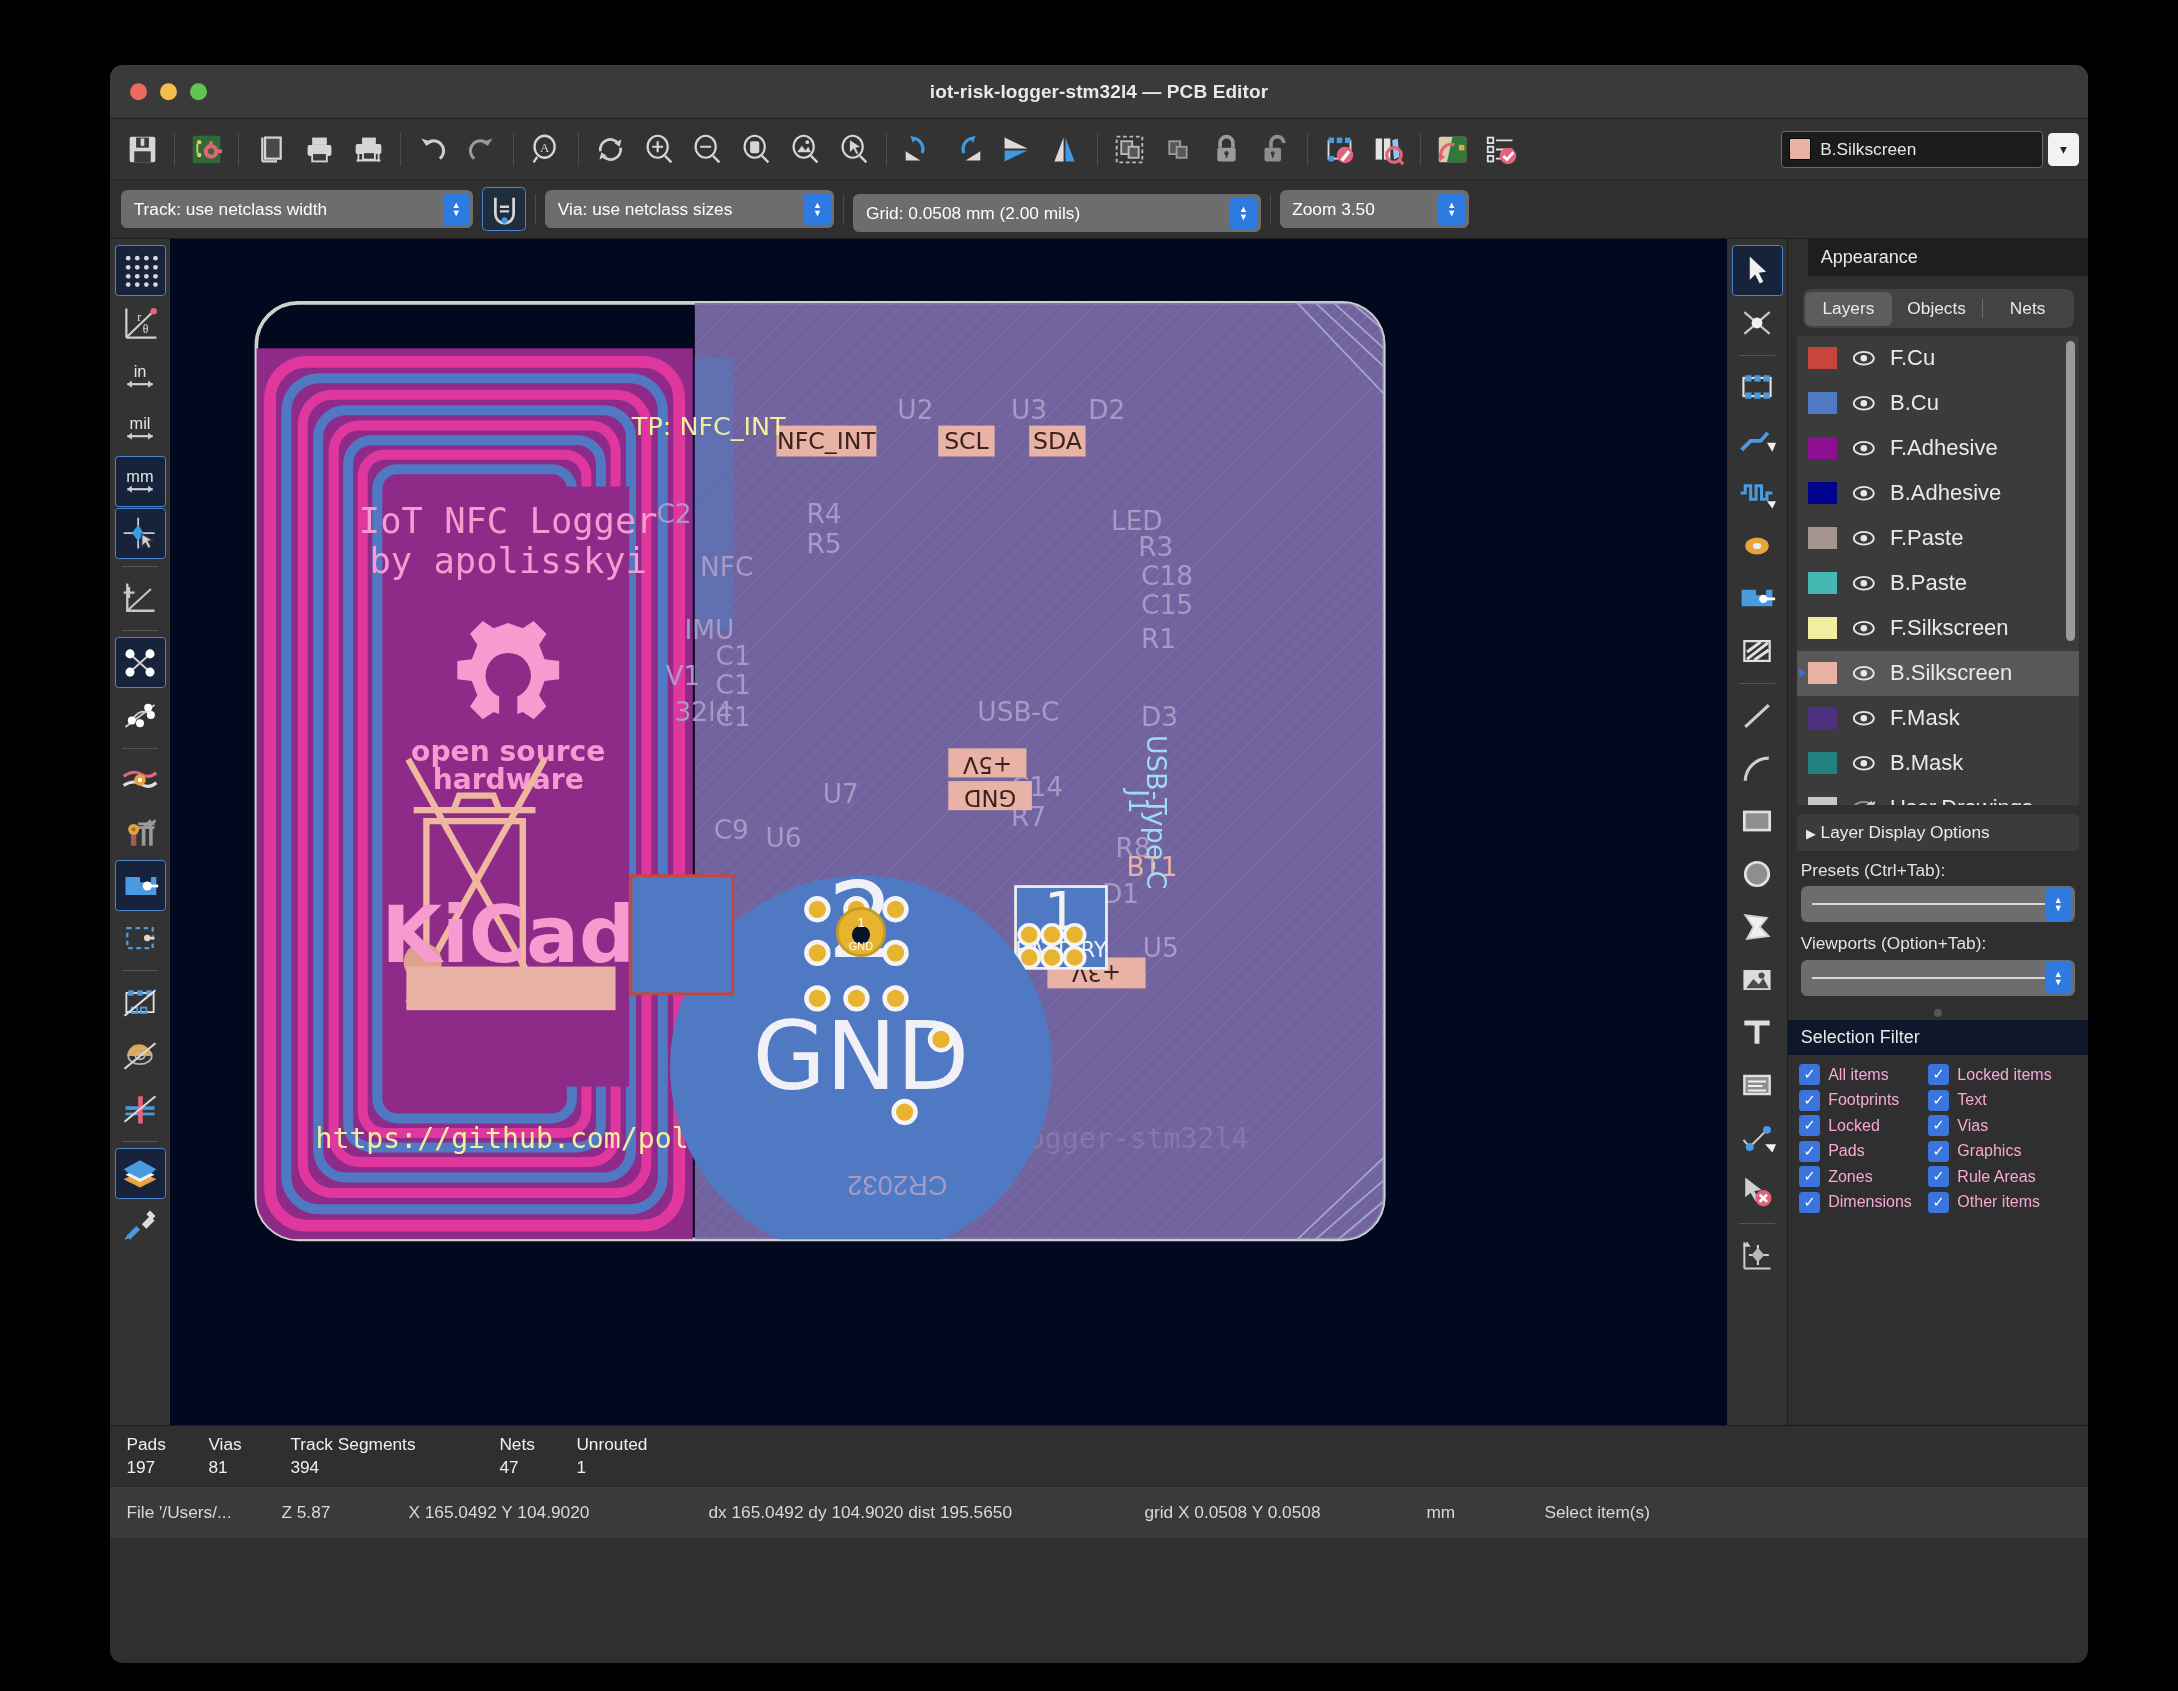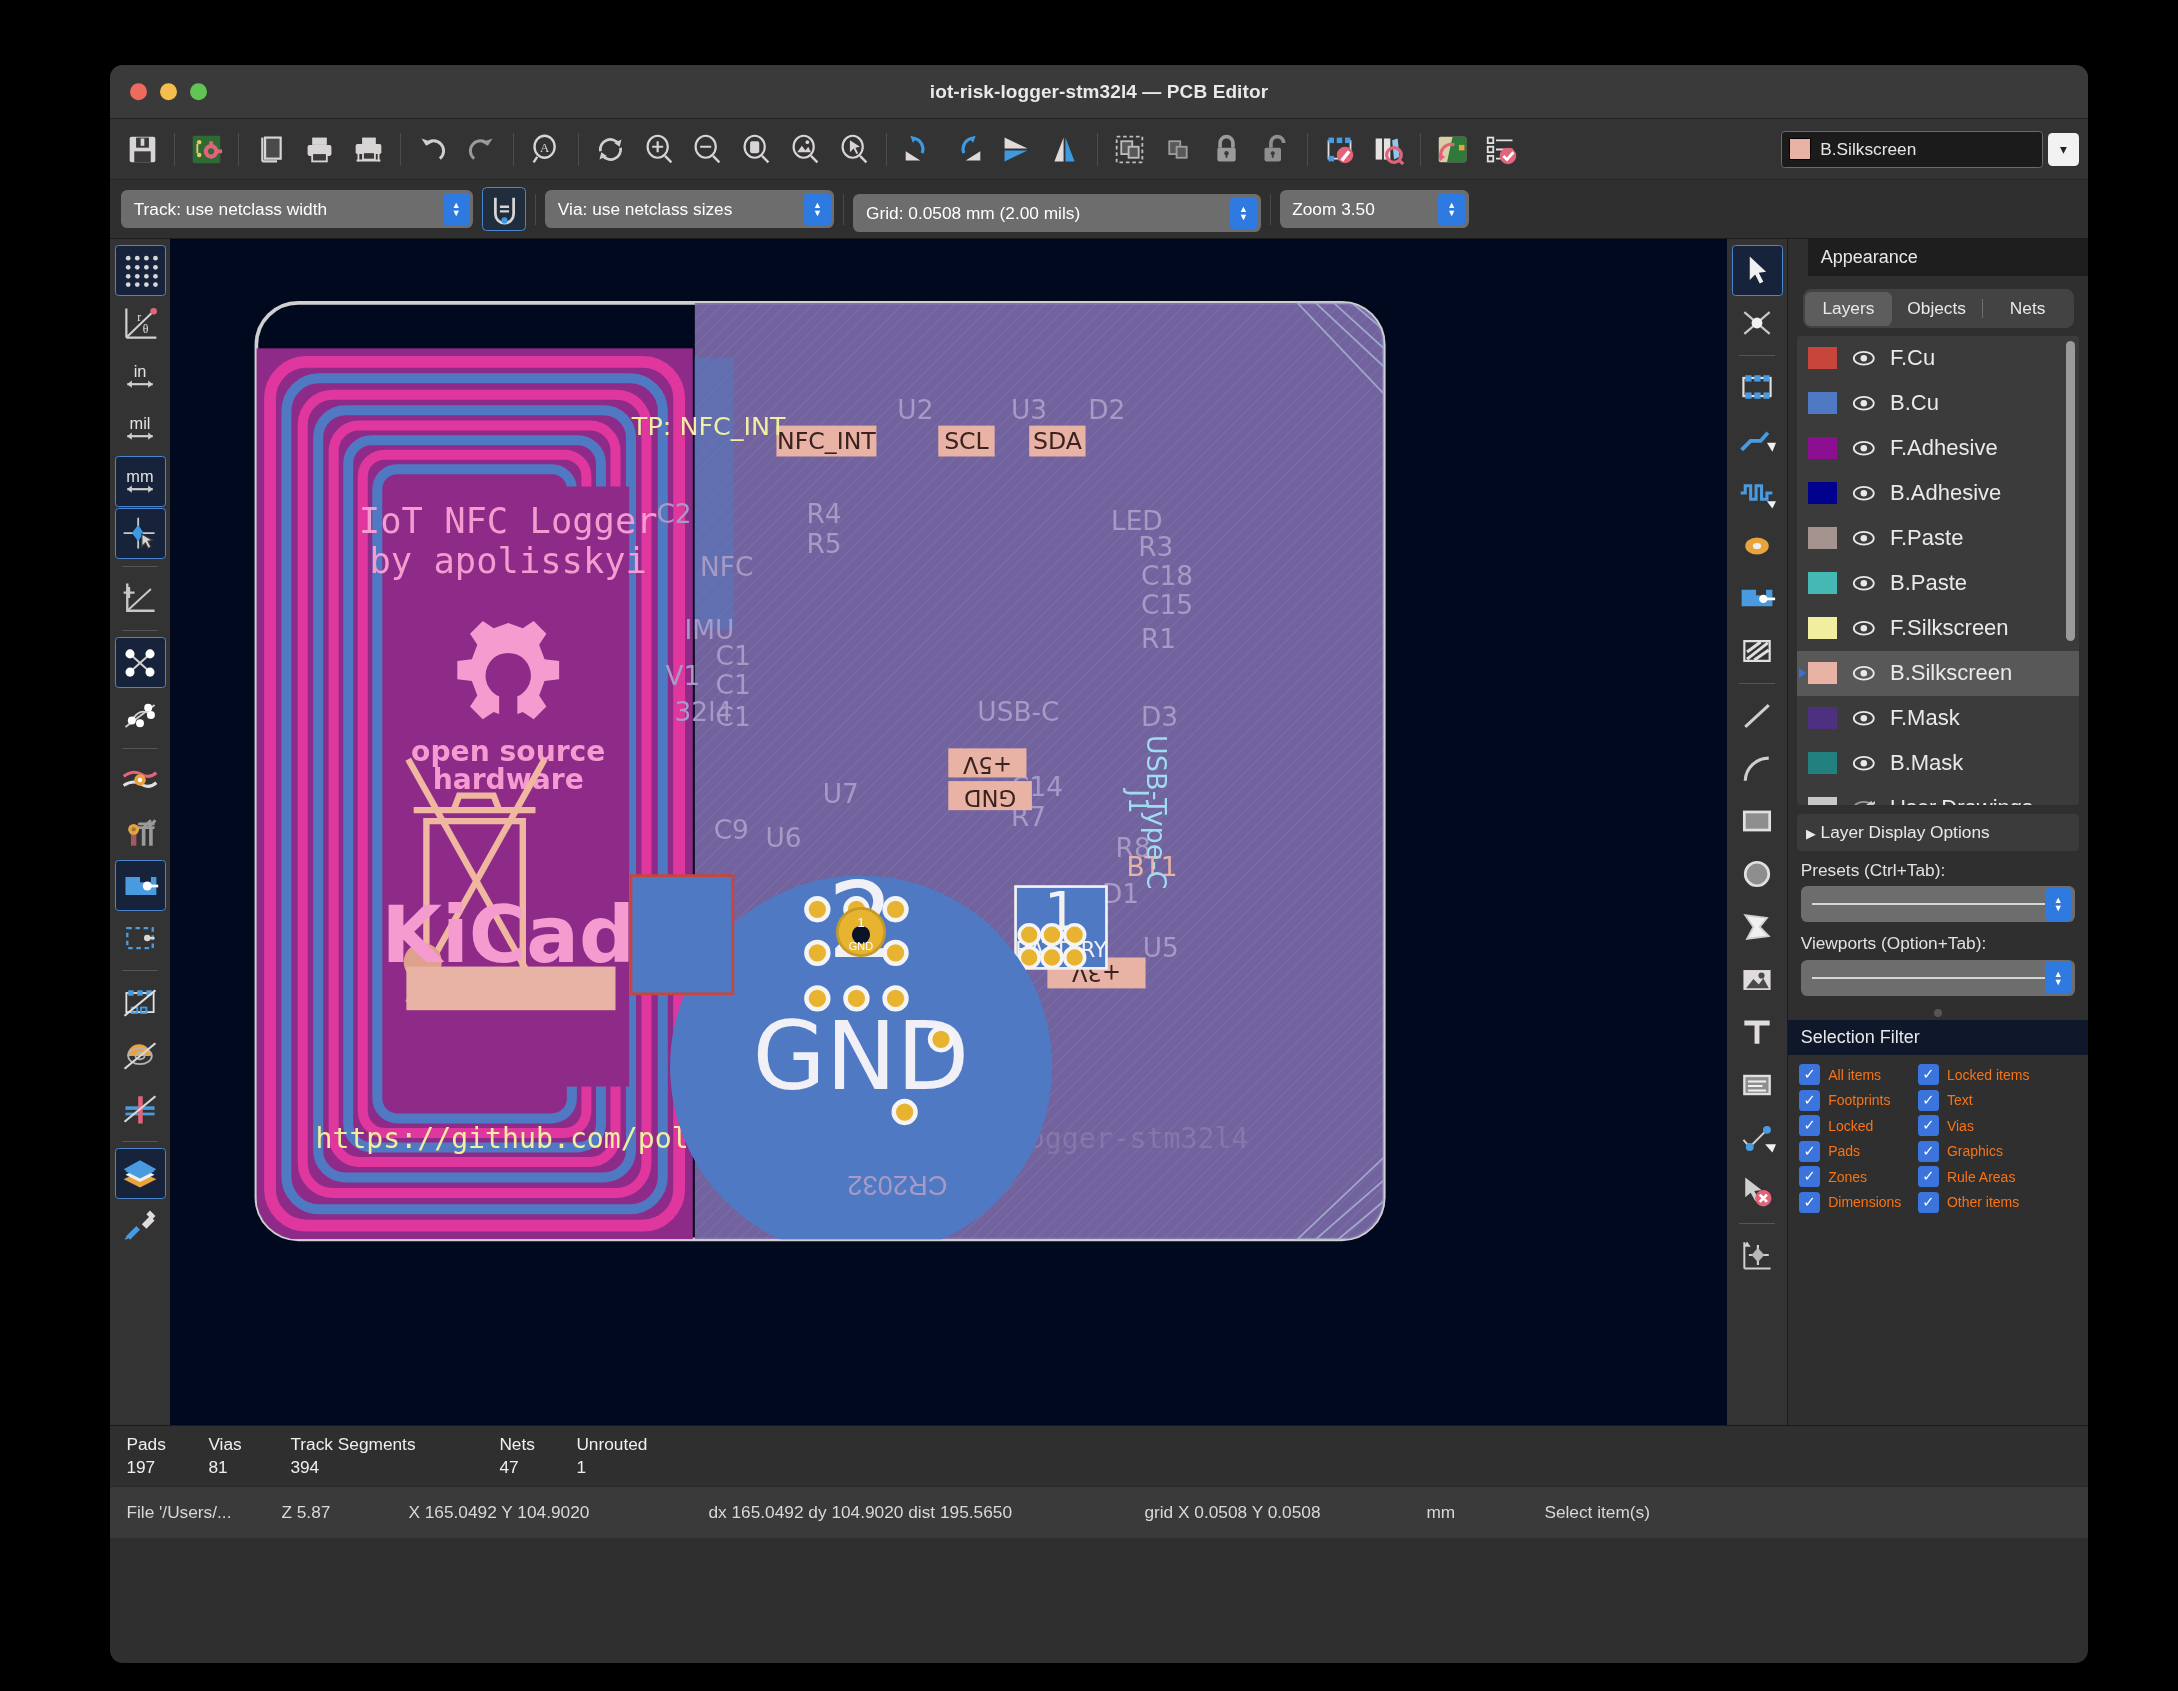--- a/index.html
+++ b/index.html
@@ -77,21 +77,21 @@
          padding:0 3.6px 0 11px;}
   .pvline{flex:1;height:1.8px;background:#d6d6d6;}
   .grip{height:12.7px;display:flex;align-items:center;justify-content:center;}
   .grip i{width:8.2px;height:8.2px;border-radius:50%;background:#555;display:block;}
   .sfhead{background:#0f172a;color:#e8e8e8;font-size:18px;padding:7.3px 12.7px;}
   .sfgrid{display:flex;padding:9px 11px 0;gap:16.4px;}
   .sfcol{display:flex;flex-direction:column;gap:4.5px;}
   .cbrow{display:flex;align-items:center;gap:8.2px;}
   .cb{width:21px;height:21px;background:#3b74dd;border-radius:3.6px;display:flex;align-items:center;
       justify-content:center;color:#fff;font-size:14.5px;line-height:1;flex:none;}
-  .cbl{color:#f97316;font-size:14px;white-space:nowrap;}
+  .cbl{color:#f9a8d4;font-size:16px;white-space:nowrap;}
 
   
   .stats{height:60px;background:#2f2f2f;display:flex;align-items:center;padding-left:16.4px;
          border-top:0.9px solid #1a1a1a;}
   .statcol{display:flex;flex-direction:column;justify-content:center;color:#efefef;font-size:17.3px;line-height:23px;}
   .statusbar{height:51px;background:#3a3a3a;display:flex;align-items:center;color:#d8d8d8;font-size:17.3px;
              padding-left:16.4px;gap:0;border-top:0.9px solid #2a2a2a;}
   .sbi{white-space:nowrap;}
 
   

